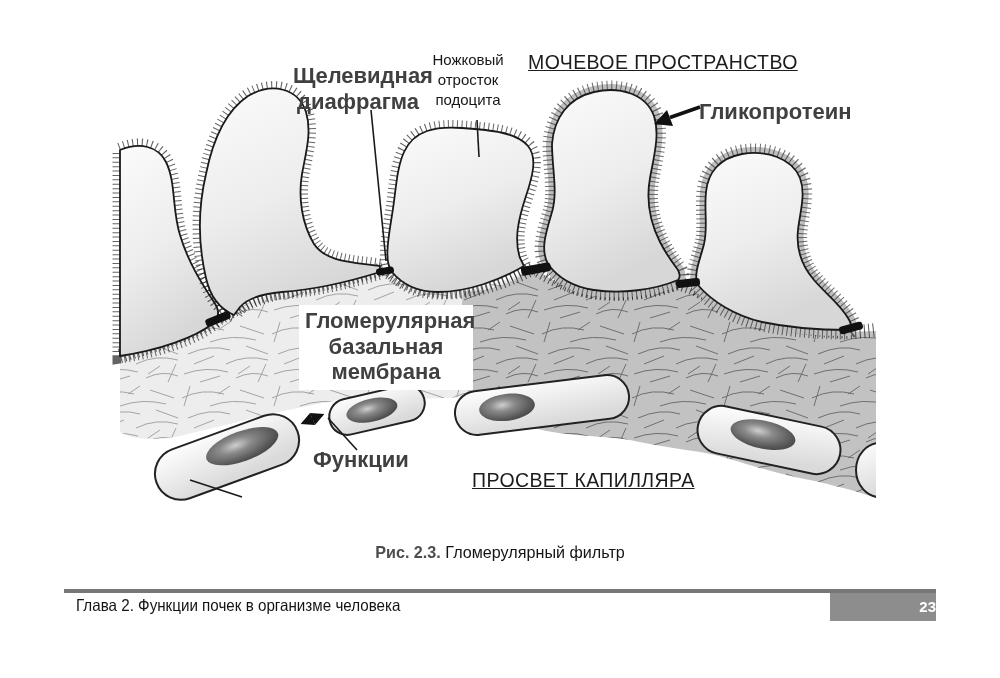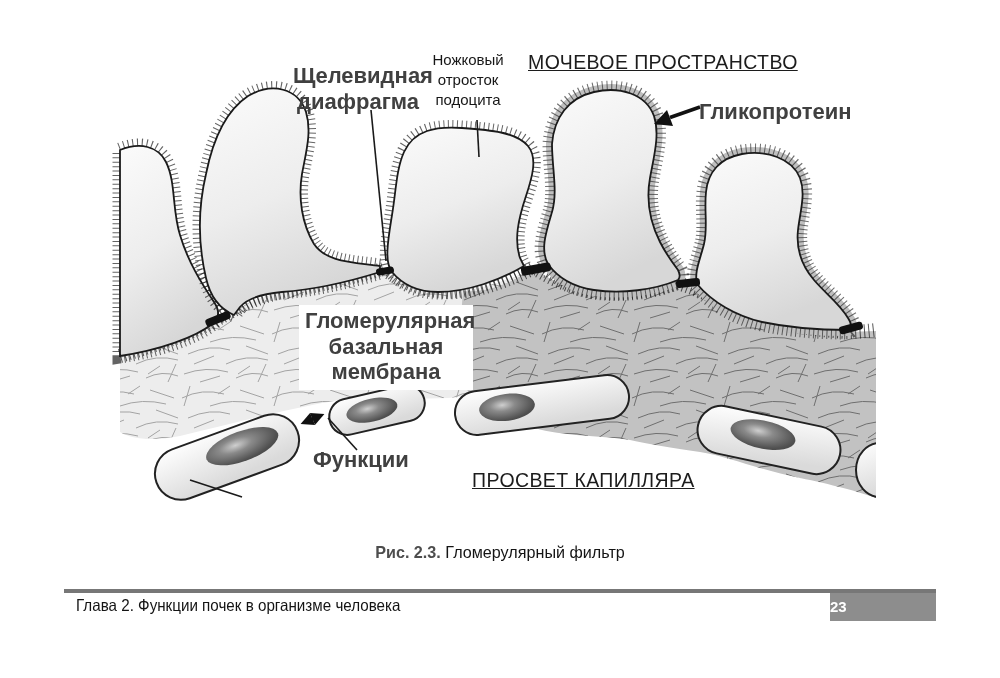--- a/index.html
+++ b/index.html
@@ -15,21 +15,21 @@
   .gbm-box{background:#ffffff;padding:3px 6px 5px;}
   .caption{position:absolute;left:0;top:543px;width:100%;text-align:center;
            font-size:17px;transform:scaleX(.95);}
   .caption .fig{font-weight:700;color:#4d4d4d;}
   .caption .tit{color:#141414;}
   .foot-rule{position:absolute;left:64px;top:589px;width:872px;height:4px;background:#777777;}
   .foot-text{position:absolute;left:76px;top:596px;font-size:16.5px;color:#141414;
              transform:scaleX(.92);transform-origin:left center;}
   .page-badge{position:absolute;left:830px;top:593px;width:106px;height:28px;
               background:#8d8d8d;color:#ffffff;font-weight:700;font-size:15px;
-              text-align:left;line-height:28px;}
+              text-align:right;line-height:28px;}
 </style>
 </head>
 <body>
 
 <div id="stage">
 
 <svg width="1000" height="678" viewBox="0 0 1000 678">
   <defs>
     <linearGradient id="blobGrad" x1="0" y1="0" x2="0.35" y2="1">
       <stop offset="0" stop-color="#fbfbfb"></stop>

